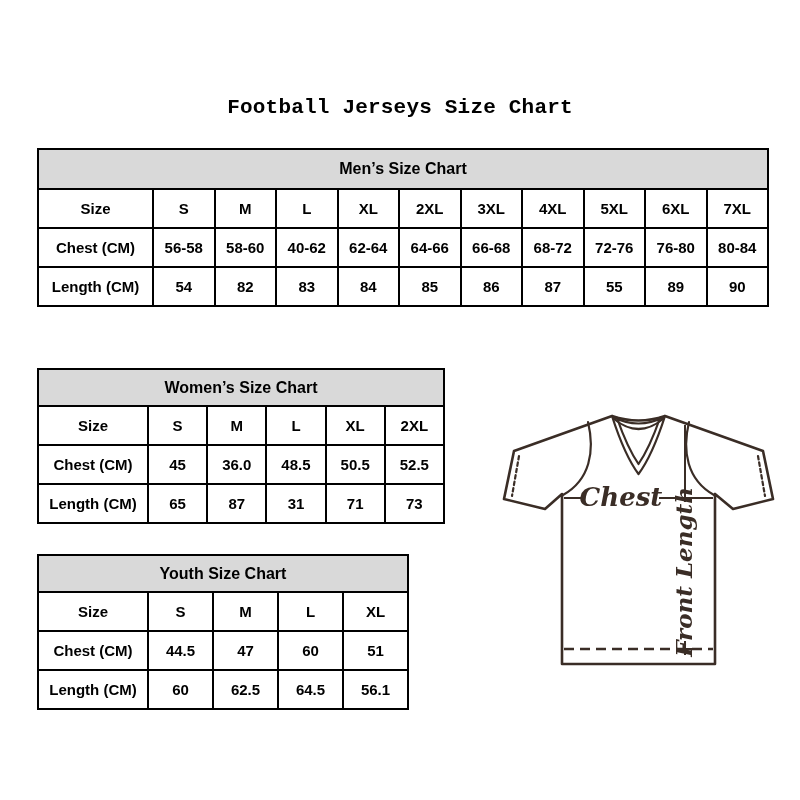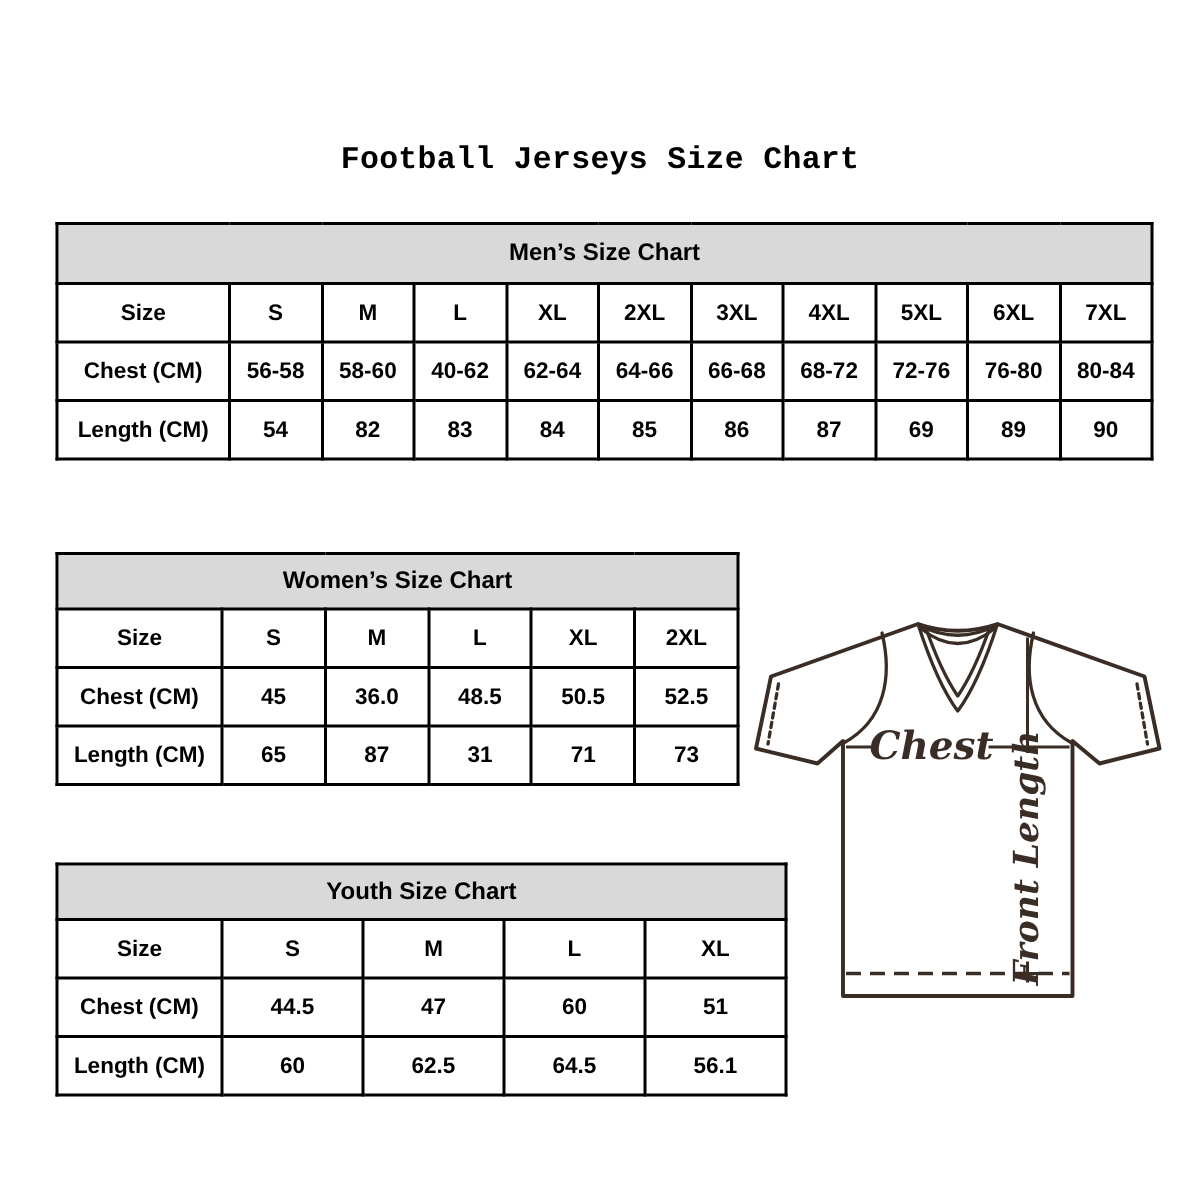--- a/index.html
+++ b/index.html
@@ -26,24 +26,24 @@
     padding:0; overflow:hidden; white-space:nowrap;
   }
   table.size-table th {
     background:var(--header-bg, #d9d9d9);
     font-size:16px;
   }
   table.size-table td { font-size:15px; }
   table.mens   { left:37px; top:148px; width:732px; }
   .mens th     { height:40px; }
   .mens td     { height:39px; }
-  table.womens { left:37px; top:368px; width:456px; }
+  table.womens { left:37px; top:368px; width:408px; }
   .womens th   { height:37px; }
   .womens td   { height:39px; }
-  table.youth  { left:37px; top:575px; width:488px; }
+  table.youth  { left:37px; top:554px; width:372px; }
   .youth th    { height:37px; }
   .youth td    { height:39px; }
 
   svg.jersey { position:absolute; left:500px; top:396px; }
   .jersey .shape {
     fill:#ffffff; stroke:var(--diagram-stroke, #3a2d26);
     stroke-width:2.6; stroke-linejoin:round; stroke-linecap:round;
   }
   .jersey .detail {
     fill:none; stroke:var(--diagram-stroke, #3a2d26);
@@ -115,21 +115,21 @@
       </tr>
       <tr>
         <td>Length (CM)</td>
         <td>54</td>
         <td>82</td>
         <td>83</td>
         <td>84</td>
         <td>85</td>
         <td>86</td>
         <td>87</td>
-        <td>69</td>
+        <td>55</td>
         <td>89</td>
         <td>90</td>
       </tr>
     </tbody>
 </table>
 
 <table class="size-table womens">
     <colgroup>
       <col style="width: 110px;">
       <col>

